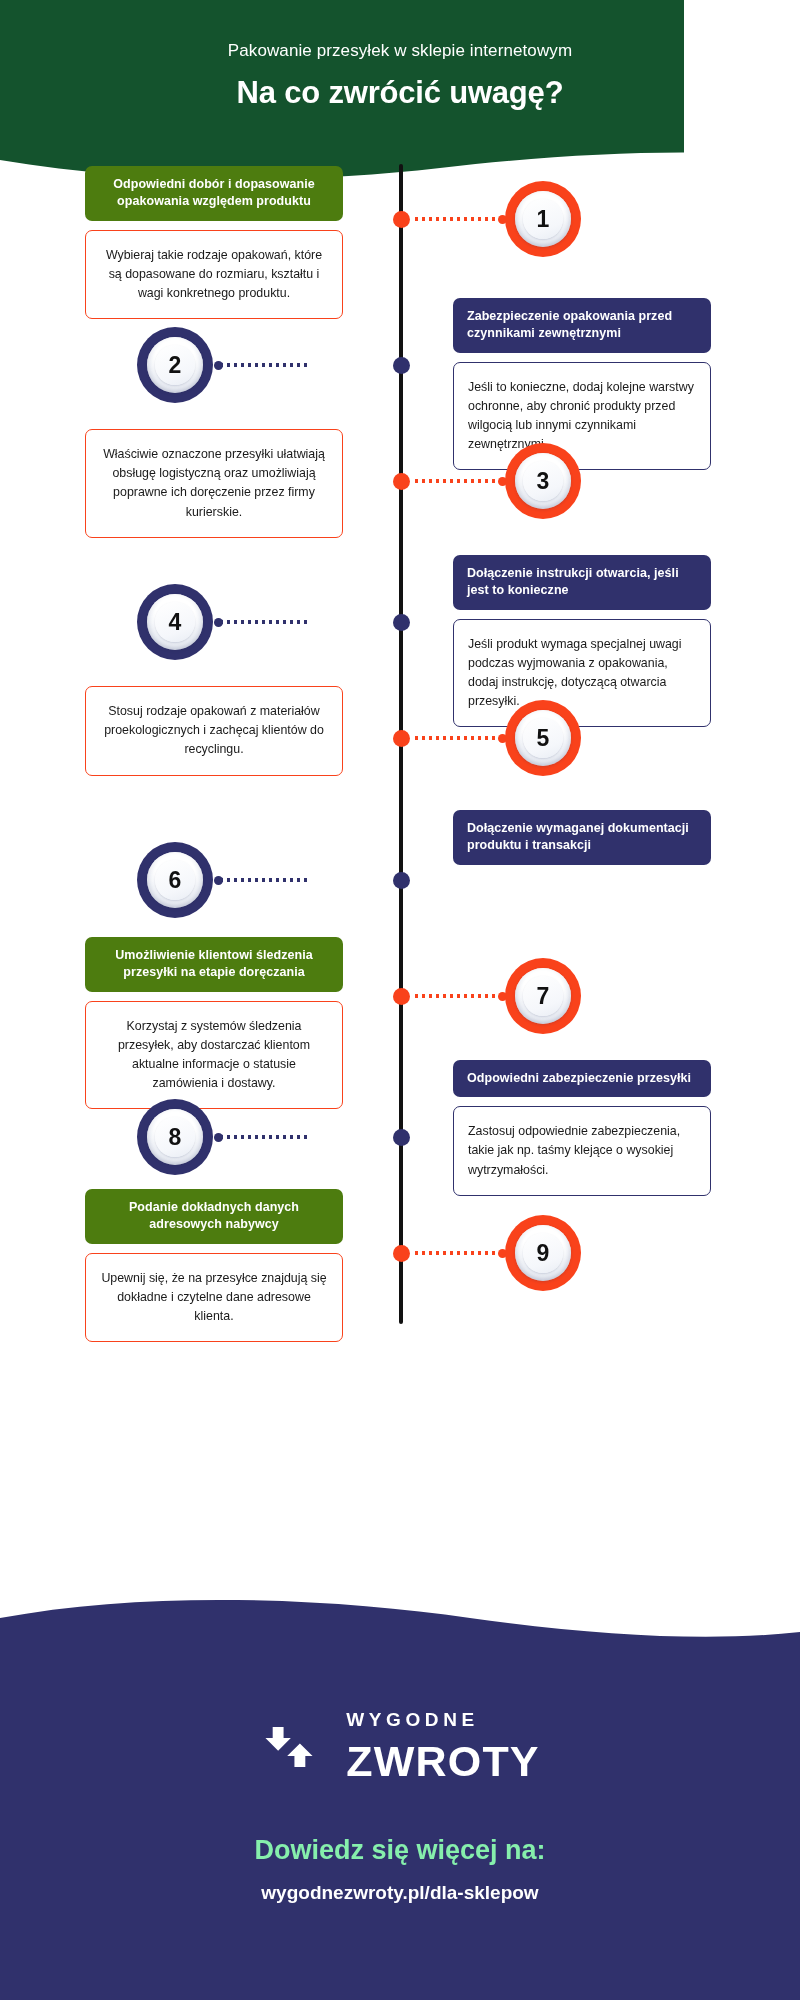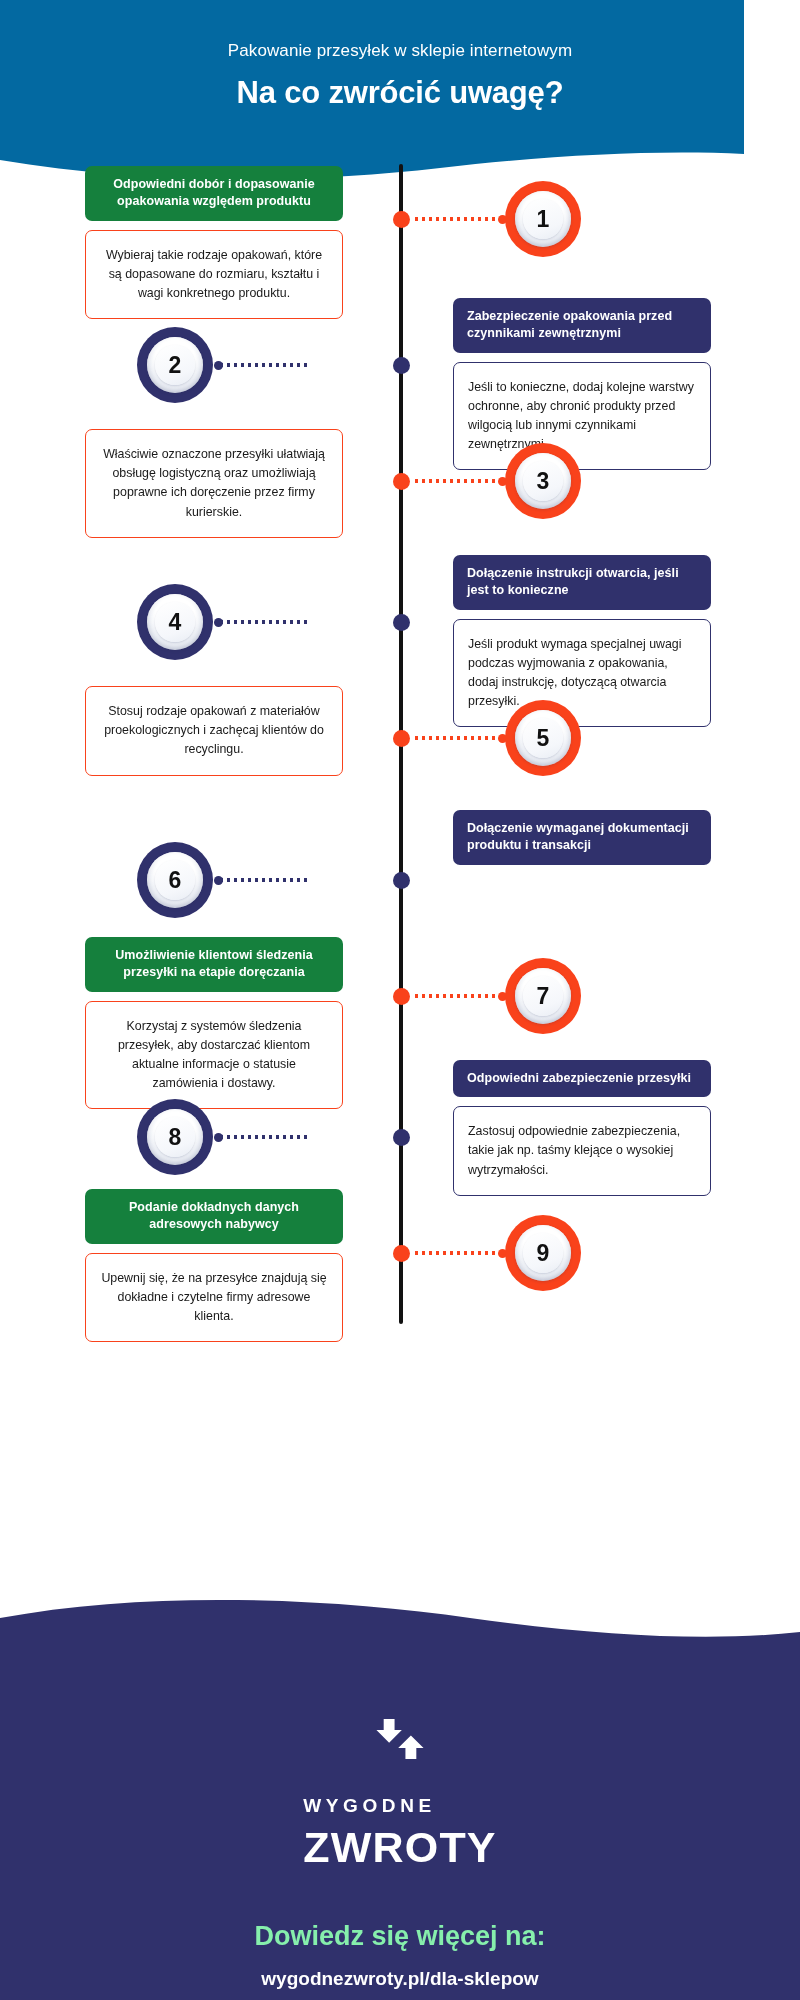--- a/index.html
+++ b/index.html
@@ -11,23 +11,23 @@
     width:800px;
     height:2000px;
     position:relative;
     overflow:hidden;
   }
 
   
   .header {
     position:absolute;
     top:0; left:0;
-    width:744px;
+    width:684px;
     height:180px;
-    background:#0369a1;
+    background:#14532d;
     overflow:hidden;
   }
   .header-wave {
     position:absolute;
     bottom:-2px; left:0;
     width:800px;
     height:40px;
     display:block;
   }
   .header-inner {
@@ -77,21 +77,21 @@
 
   .card-title {
     border-radius:7px;
     color:#ffffff;
     font-size:12.5px;
     font-weight:bold;
     line-height:1.38;
     padding:10px 14px;
     letter-spacing:0.05px;
   }
-  .card-title.orange { background:#15803d; }
+  .card-title.orange { background:#4d7c0f; }
   .card-title.navy   { background:#30316c; }
 
   .card-body {
     margin-top:9px;
     border-radius:7px;
     background:#ffffff;
     font-size:12.4px;
     line-height:1.55;
     color:#1a1a1a;
     padding:15px 14px;
@@ -208,21 +208,20 @@
     top:0; left:0;
     width:800px;
     padding-top:70px;
     text-align:center;
   }
   .logo-row {
     display:flex;
     align-items:center;
     justify-content:center;
     gap:28px;
-    flex-direction:column;
   }
   .logo-mark { width:58px; height:58px; flex:0 0 auto; }
   .logo-text { text-align:left; color:#ffffff; line-height:1; }
   .logo-top {
     font-size:19px;
     font-weight:bold;
     letter-spacing:4.6px;
   }
   .logo-bottom {
     font-size:43px;
@@ -382,21 +381,21 @@
         <div class="dot-end orange"></div>
       </div>
       <div class="badge right orange" style="top: 1035px;">
         <div class="badge-ring"></div>
         <div class="badge-inner">
           <span class="badge-num">9</span>
         </div>
       </div>
       <div class="card left" style="top: 1009px;">
         <div class="card-title orange">Podanie dokładnych danych adresowych nabywcy</div>
-        <div class="card-body orange">Upewnij się, że na przesyłce znajdują się dokładne i czytelne firmy adresowe klienta.</div>
+        <div class="card-body orange">Upewnij się, że na przesyłce znajdują się dokładne i czytelne dane adresowe klienta.</div>
       </div>
     </div>
 </div>
 
 <div class="footer">
   <svg class="footer-wave" viewBox="0 0 800 56" preserveAspectRatio="none">
     <path d="M0,22 C150,-6 330,2 470,22 C600,40 710,46 800,36 L800,56 L0,56 Z" fill="#30316c"></path>
   </svg>
   <div class="footer-content">
     <div class="logo-row">

